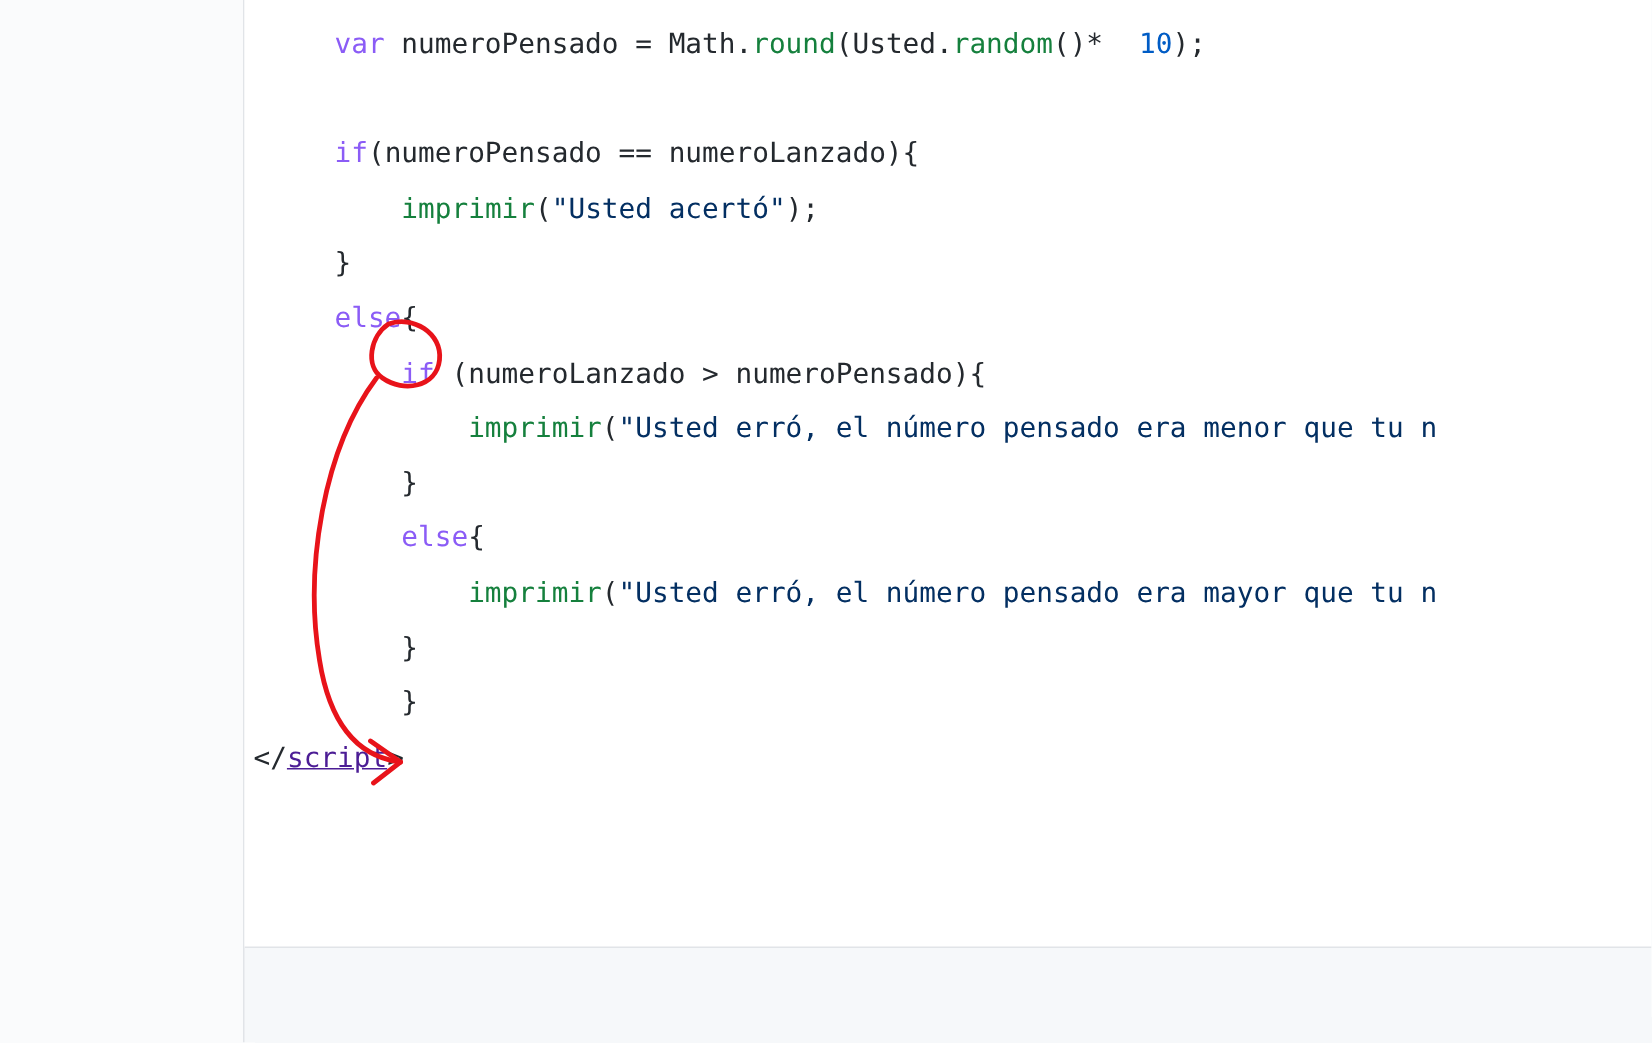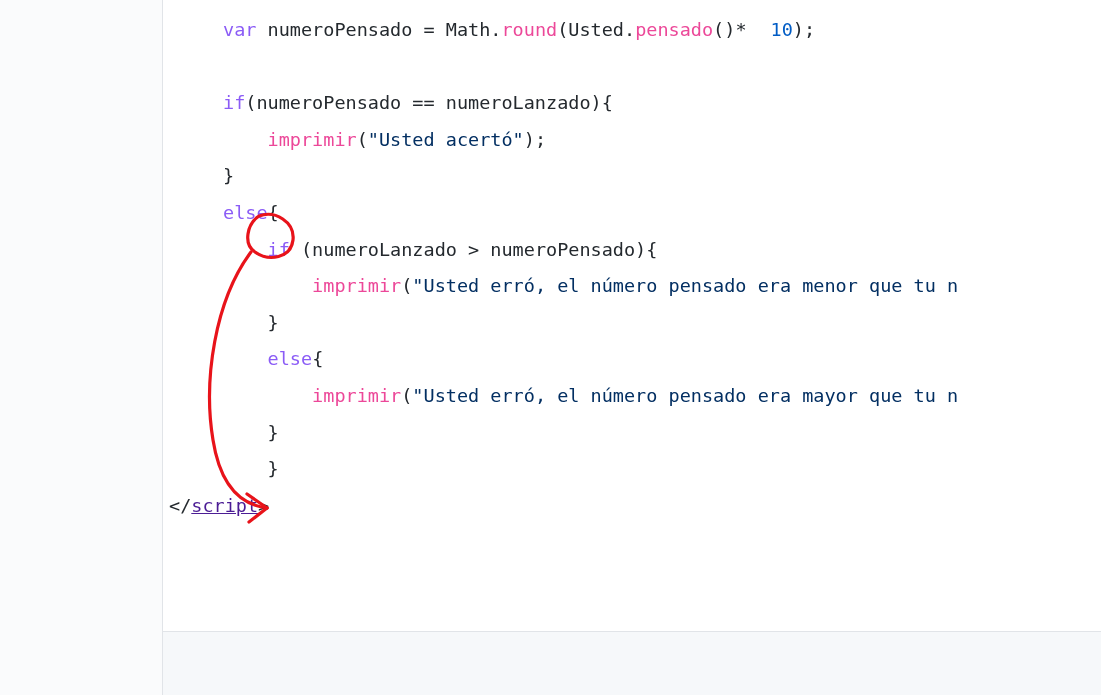--- a/index.html
+++ b/index.html
@@ -35,41 +35,41 @@
     height: 632px;
     box-sizing: border-box;
   }
   .code-line {
     font-size: 18.5px;
     line-height: 36.6px;
     white-space: pre;
     color: #24292e;
   }
   .kw { color: #8b5cf6; }      
-  .fn { color: #ec4899; }      
+  .fn { color: #15803d; }      
   .num { color: #005cc5; margin-left: 24px; }     
   .str { color: #032f62; }   
   .tag { color: #4c1d95; text-decoration: underline; }     
 
   .annotation-svg {
     position: absolute;
     top: 0;
     left: 0;
     pointer-events: none;
   }
 </style>
 </head>
 <body>
 
 <div class="container">
   <div class="left-margin"></div>
   <div class="divider"></div>
   <div class="code-area">
 
-    <div class="code-line"><span class="kw">var</span><span> numeroPensado = Math.</span><span class="fn">round</span><span>(Usted.</span><span class="fn">pensado</span><span>()*</span><span class="num">10</span><span>);</span></div>
+    <div class="code-line"><span class="kw">var</span><span> numeroPensado = Math.</span><span class="fn">round</span><span>(Usted.</span><span class="fn">random</span><span>()*</span><span class="num">10</span><span>);</span></div>
 
 
     <div class="code-line"><span></span>&nbsp;</div>
 
     <div class="code-line"><span class="kw">if</span><span>(numeroPensado == numeroLanzado){</span></div>
 
     <div class="code-line"><span>    </span><span class="fn">imprimir</span><span>(</span><span class="str">"Usted acertó"</span><span>);</span></div>
 
     <div class="code-line"><span>}</span></div>
 

